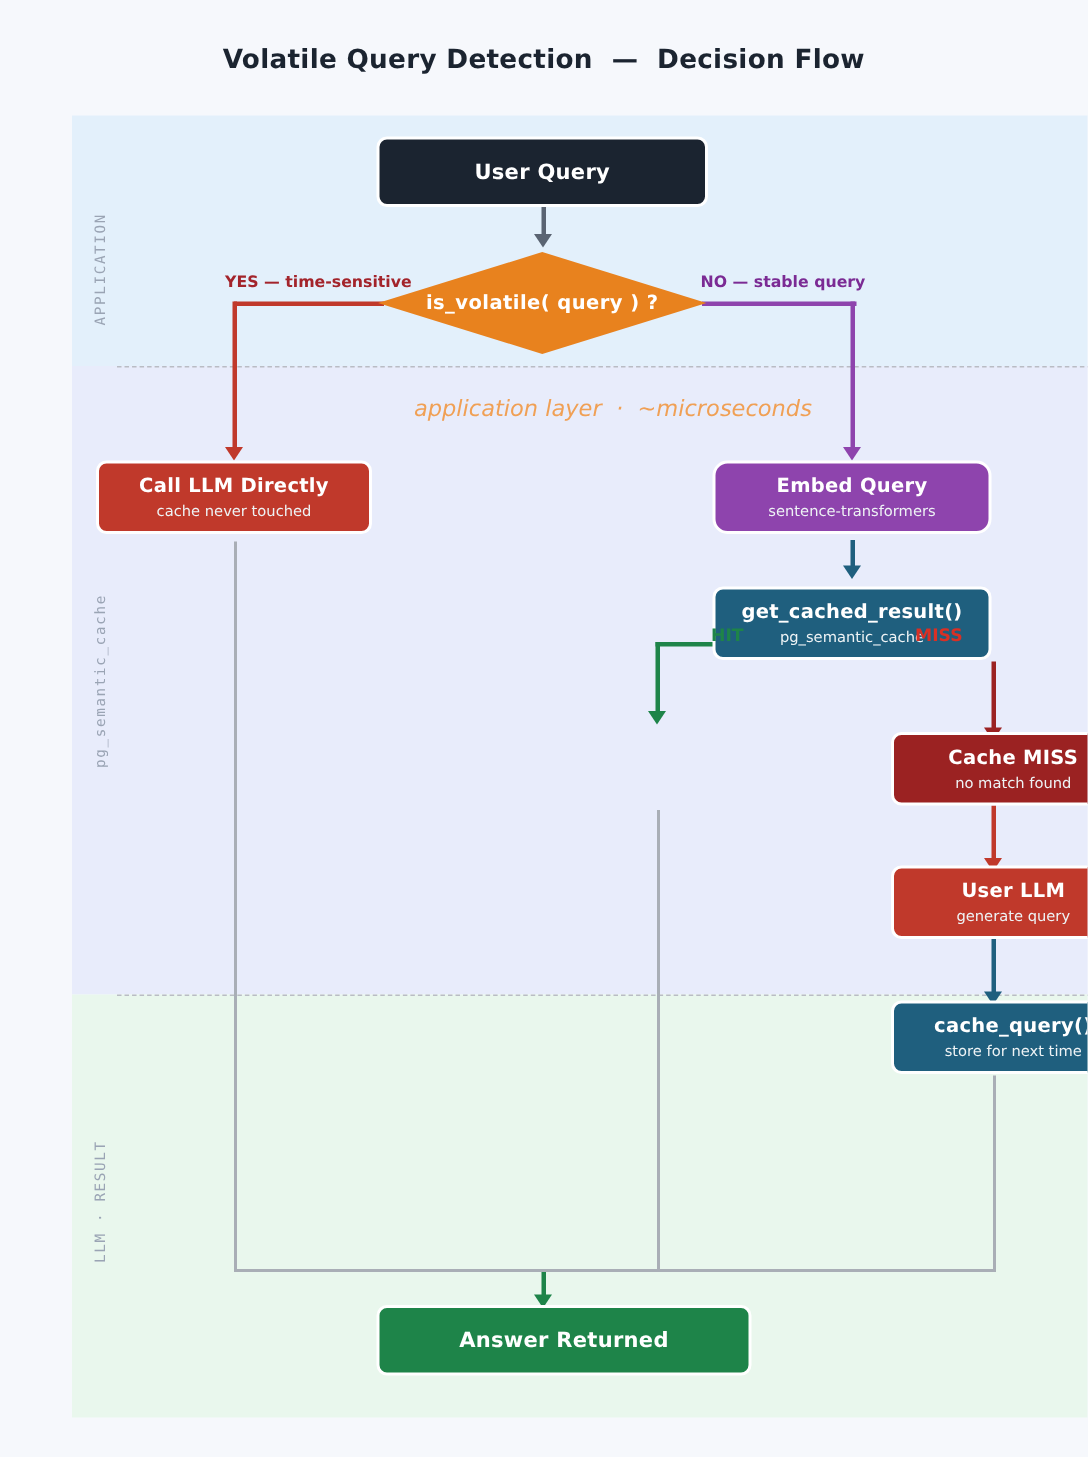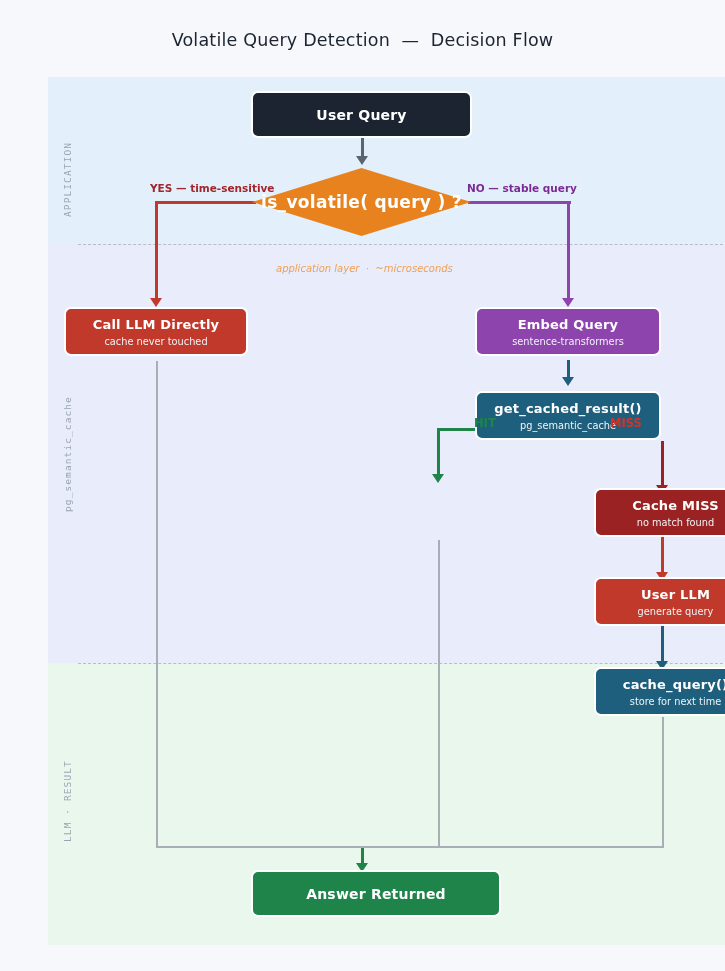--- a/index.html
+++ b/index.html
@@ -17,21 +17,21 @@
   }
 
   
   .title {
     position: absolute;
     left: 0;
     top: 30px;
     width: 725px;
     text-align: center;
     font-size: 17.5px;
-    font-weight: normal;
+    font-weight: bold;
     color: #1b2430;
     letter-spacing: 0.2px;
     white-space: pre;
   }
 
   
   .canvas {
     position: absolute;
     left: 48px;
     top: 77px;
@@ -106,21 +106,21 @@
     clip-path: polygon(50% 0%, 100% 50%, 50% 100%, 0% 50%);
     border: 0;
   }
   .diamond-label {
     position: absolute;
     inset: 0;
     display: flex;
     align-items: center;
     justify-content: center;
     color: #ffffff;
-    font-size: 17px;
+    font-size: 13px;
     font-weight: bold;
     white-space: nowrap;
     letter-spacing: 0.3px;
   }
 
   
   .vline, .hline {
     position: absolute;
     z-index: 3;
   }
@@ -135,21 +135,21 @@
   
   .edge-label {
     position: absolute;
     font-size: 10.5px;
     font-weight: bold;
     white-space: nowrap;
     z-index: 7;
   }
   .note-italic {
     position: absolute;
-    font-size: 10px;
+    font-size: 15px;
     font-style: italic;
     color: #f0a055;
     white-space: pre;
     z-index: 7;
   }
   .hitmiss {
     position: absolute;
     font-size: 11.5px;
     font-weight: bold;
     white-space: nowrap;
@@ -216,21 +216,21 @@
   <div class="diamond-wrap" style="left:204px; top:91px; width:219px; height:68px;">
     <div class="diamond-shape"></div>
     <div class="diamond-label">is_volatile( query ) ?</div>
   </div>
 
   <div class="node" style="left:16px; top:230px; width:184px; height:49px; background:#c0392b;">
     <span class="n-title">Call LLM Directly</span>
     <span class="n-sub">cache never touched</span>
   </div>
 
-  <div class="node" style="left:427px; top:230px; width:186px; height:49px; background:#8e44ad;">
+  <div class="node" style="left:427px; top:230px; width:186px; height:49px; background:#8e44ad;border-radius:10px;">
     <span class="n-title">Embed Query</span>
     <span class="n-sub">sentence-transformers</span>
   </div>
 
   <div class="node" style="left:427px; top:314px; width:186px; height:49px; background:#1f5f7e;">
     <span class="n-title">get_cached_result()</span>
     <span class="n-sub">pg_semantic_cache</span>
   </div>
 
 

